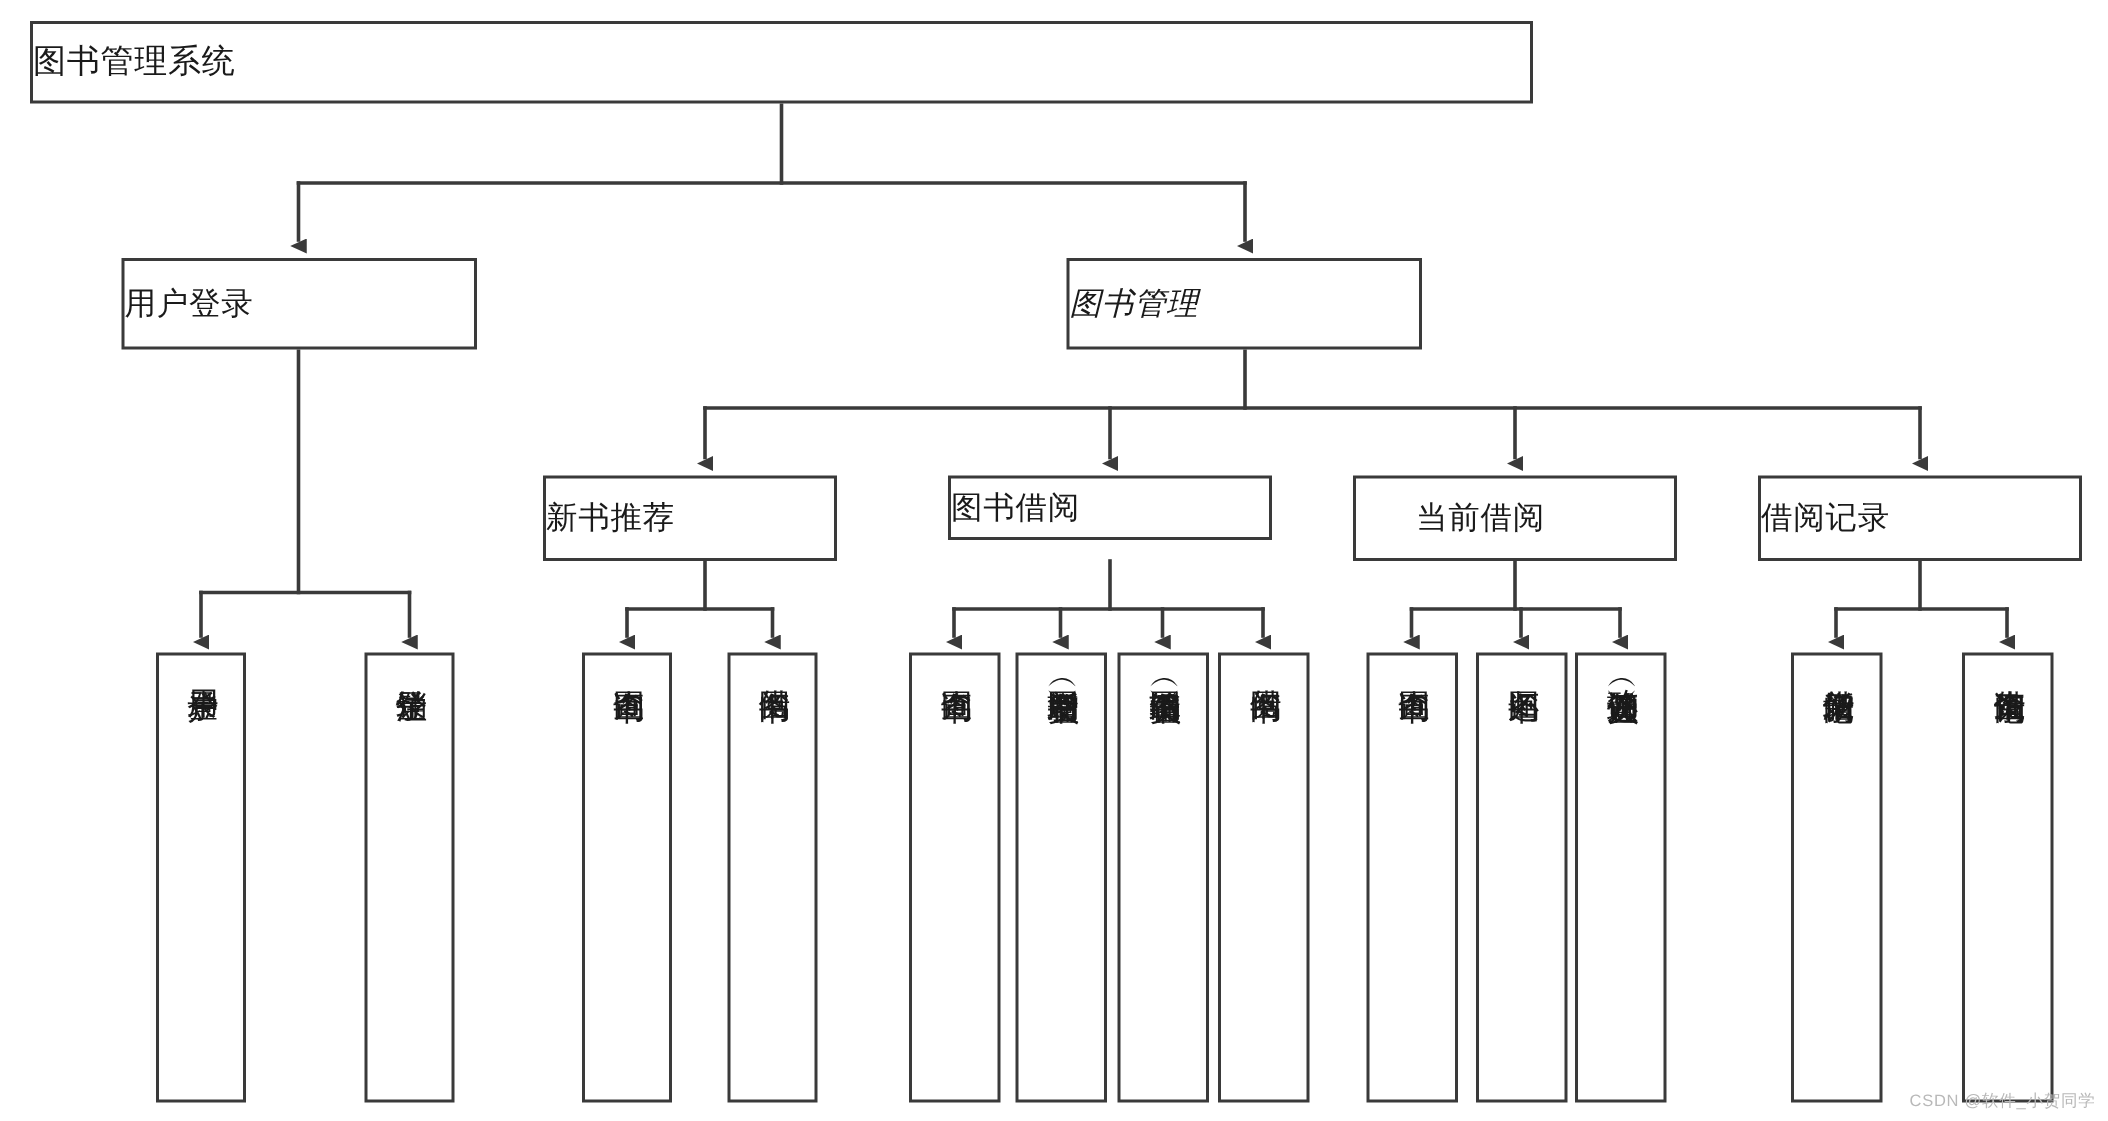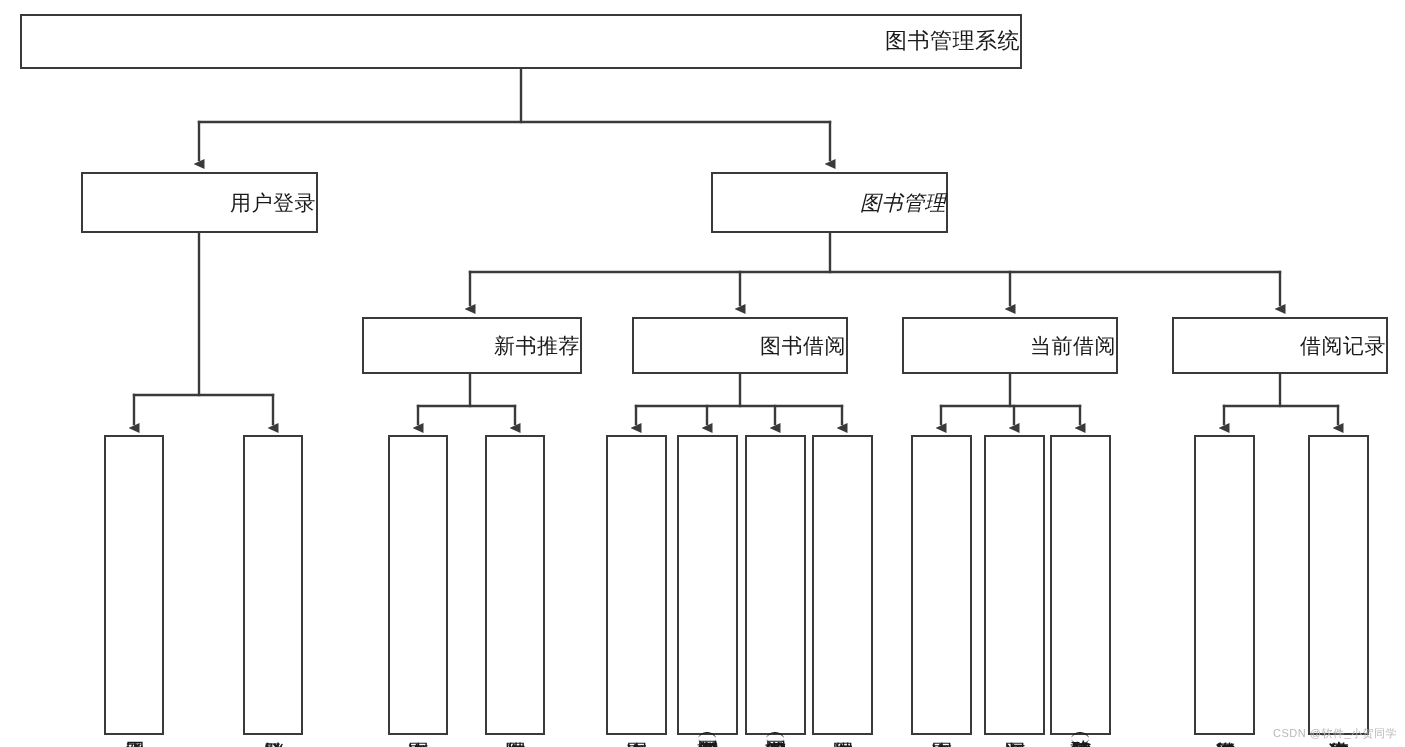--- a/index.html
+++ b/index.html
@@ -25,21 +25,21 @@
     height: 747px;
     pointer-events: none;
   }
   .node {
     position: absolute;
     box-sizing: border-box;
     border: 2px solid #3a3a3a;
     background: #ffffff;
     display: flex;
     align-items: center;
-    justify-content: flex-end;
+    justify-content: flex-start;
     color: #1a1a1a;
     letter-spacing: 0.5px;
   }
   .node.horizontal {
     font-size: 21px;
     line-height: 1.2;
   }
   .node.vertical {
     font-size: 21px;
     line-height: 1.18;
@@ -134,24 +134,24 @@
     <span class="node-label">图书管理系统</span>
   </div>
 
   <div class="node horizontal" style="left: 81px; top: 172px; width: 237px; height: 61px; border-color: rgb(58, 58, 58); background: rgb(255, 255, 255); color: rgb(26, 26, 26);">
     <span class="node-label">用户登录</span>
   </div>
   <div class="node horizontal" style="left: 711px; top: 172px; width: 237px; height: 61px; border-color: rgb(58, 58, 58); background: rgb(255, 255, 255); color: rgb(26, 26, 26); font-style: italic;">
     <span class="node-label">图书管理</span>
   </div>
 
-  <div class="node horizontal" style="left: 362px; top: 317px; width: 220px; height: 57px; border-color: rgb(58, 58, 58); background: rgb(255, 255, 255); color: rgb(26, 26, 26);">
+  <div class="node horizontal" style="left: 362px; top: 317px; width: 196px; height: 57px; border-color: rgb(58, 58, 58); background: rgb(255, 255, 255); color: rgb(26, 26, 26);">
     <span class="node-label">新书推荐</span>
   </div>
-  <div class="node horizontal" style="left: 632px; top: 317px; width: 216px; height: 57px; border-color: rgb(58, 58, 58); background: rgb(255, 255, 255); color: rgb(26, 26, 26);">
+  <div class="node horizontal" style="left: 632px; top: 317px; width: 216px; height: 43px; border-color: rgb(58, 58, 58); background: rgb(255, 255, 255); color: rgb(26, 26, 26);">
     <span class="node-label">图书借阅</span>
   </div>
   <div class="node horizontal" style="left: 902px; top: 317px; width: 216px; height: 57px; border-color: rgb(58, 58, 58); background: rgb(255, 255, 255); color: rgb(26, 26, 26); padding-left: 40px;">
     <span class="node-label">当前借阅</span>
   </div>
   <div class="node horizontal" style="left: 1172px; top: 317px; width: 216px; height: 57px; border-color: rgb(58, 58, 58); background: rgb(255, 255, 255); color: rgb(26, 26, 26);">
     <span class="node-label">借阅记录</span>
   </div>
 
   <div class="node vertical" style="left: 104px; top: 435px; width: 60px; height: 300px; border-color: rgb(58, 58, 58); background: rgb(255, 255, 255); color: rgb(26, 26, 26);">

